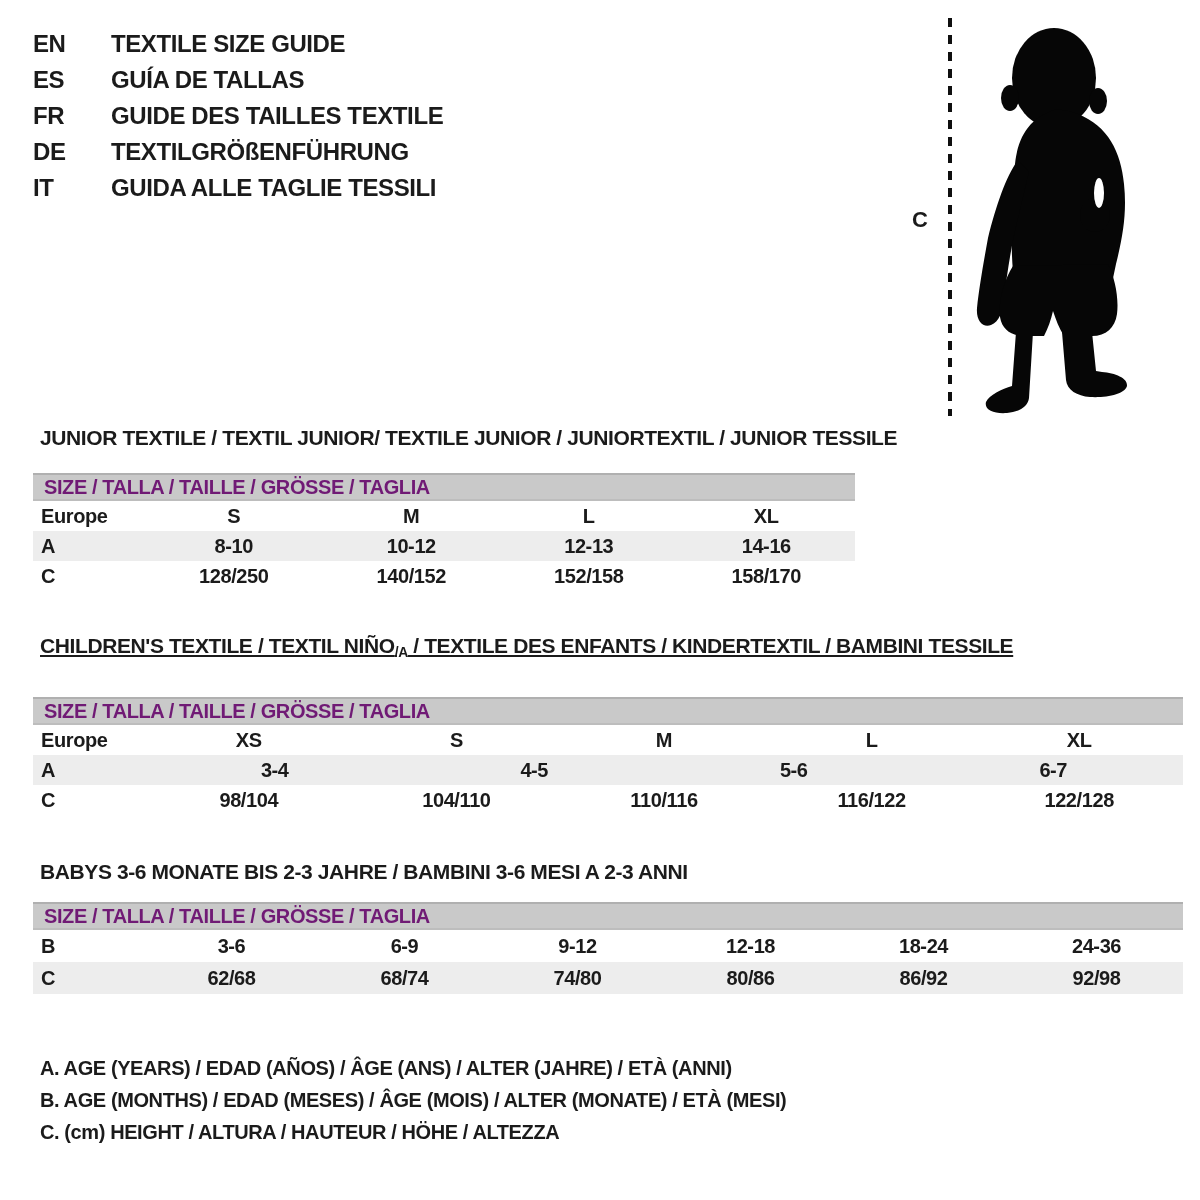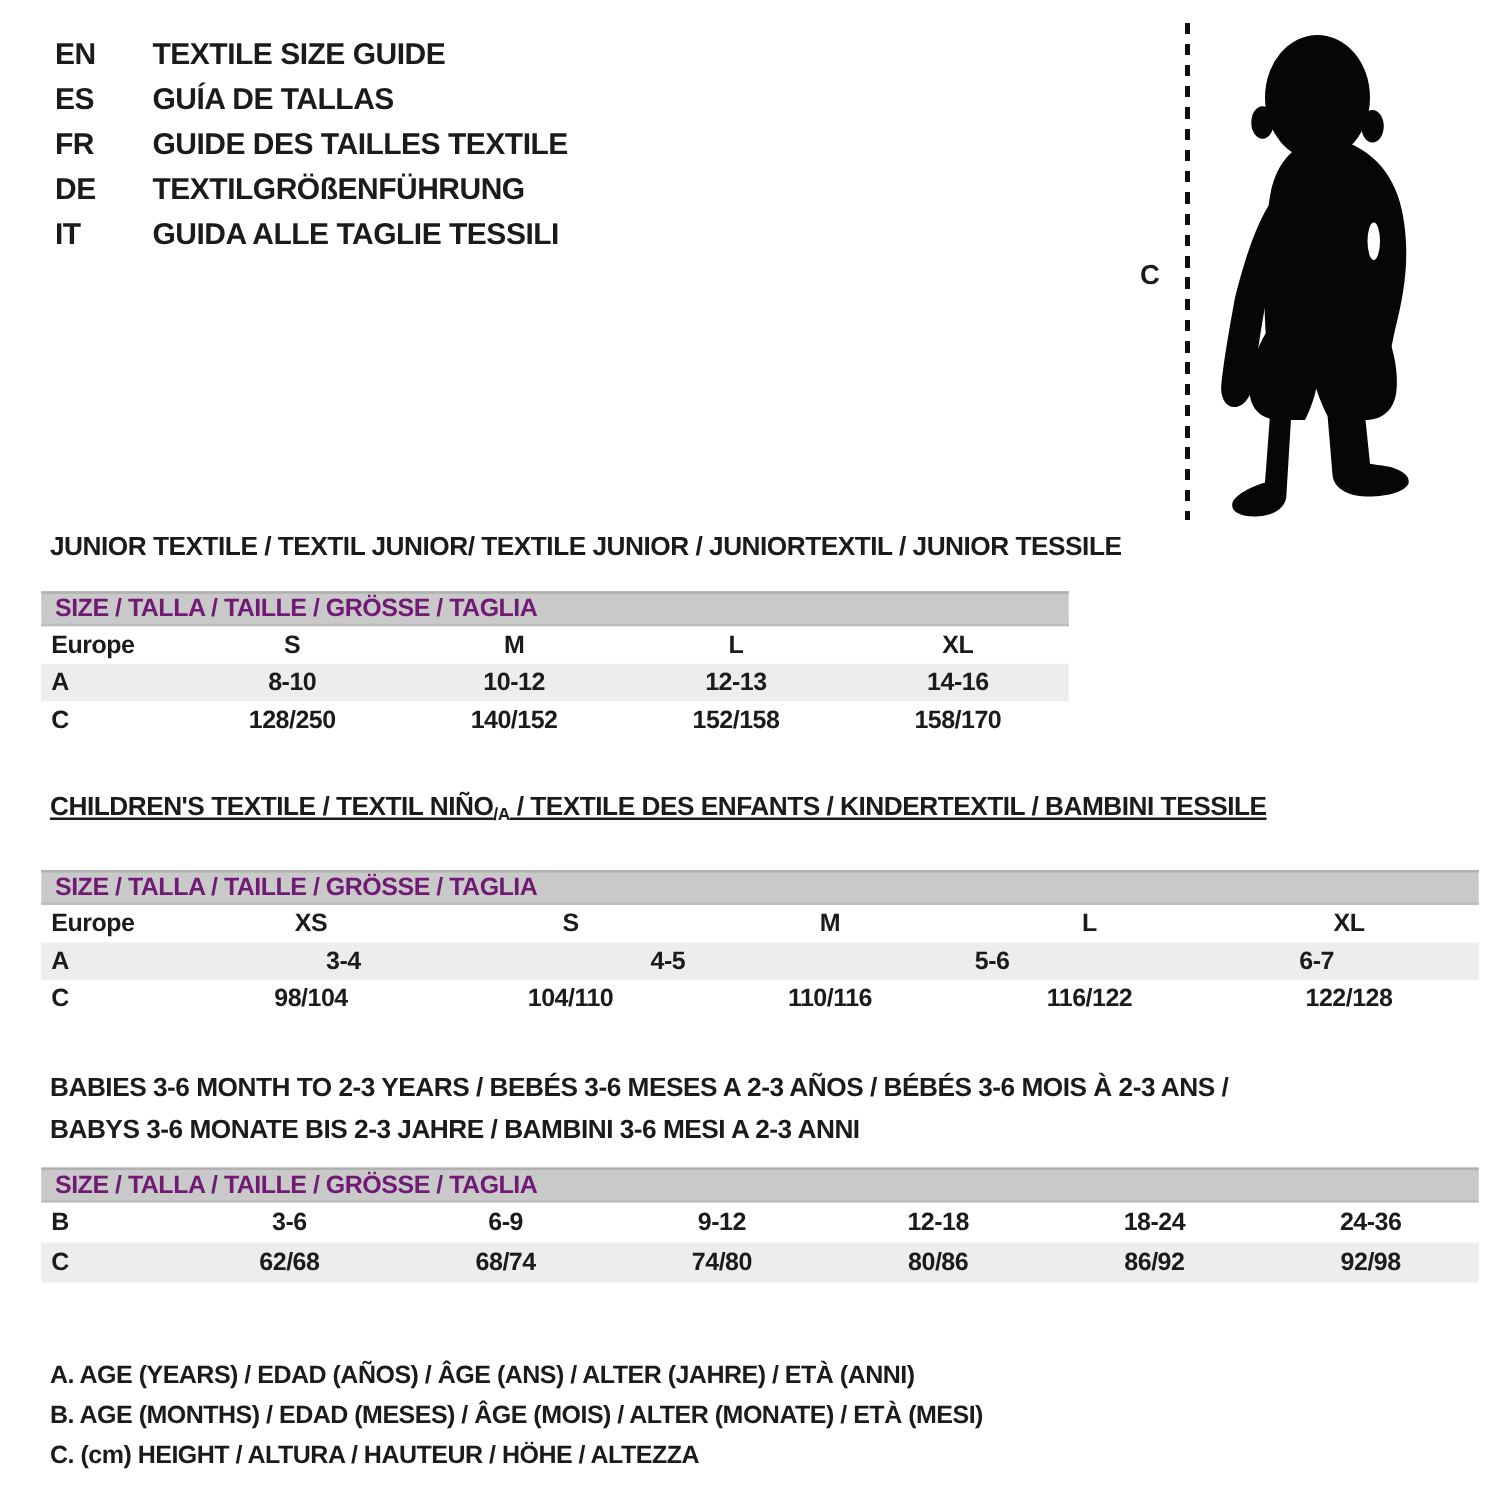--- a/index.html
+++ b/index.html
@@ -8,21 +8,21 @@
     font-family:"Liberation Sans","DejaVu Sans",sans-serif;
     color:var(--text,#1b1b1b);
     font-weight:bold;
     letter-spacing:-0.4px;
     position:relative;
     overflow:hidden;
   }
 
   
   .top { position:relative; height:418px; }
-  .lang-list { position:absolute; left:44px; top:26px; }
+  .lang-list { position:absolute; left:33px; top:26px; }
   .lang-row { display:flex; line-height:36px; font-size:24px; }
   .lang-code { width:78px; }
 
   .figure-line {
     position:absolute; left:948px; top:18px; width:4px; height:398px;
     background:repeating-linear-gradient(to bottom,#0f0f0f 0 9px,transparent 9px 17px);
   }
   .figure-c { position:absolute; left:912px; top:207px; font-size:22px; }
   .figure-svg { position:absolute; left:958px; top:14px; }
 
@@ -165,21 +165,20 @@
         <div class="tcell">104/110</div>
         <div class="tcell">110/116</div>
         <div class="tcell">116/122</div>
         <div class="tcell">122/128</div>
       </div>
     </div>
 </div>
 
 <div>
   <div id="babies-title" class="sec-title">
-    <div>BABIES 3-6 MONTH TO 2-3 YEARS / BEBÉS 3-6 MESES A 2-3 AÑOS / BÉBÉS 3-6 MOIS À 2-3 ANS /</div>
     <div>BABYS 3-6 MONATE BIS 2-3 JAHRE / BAMBINI 3-6 MESI A 2-3 ANNI</div>
   </div>
   <div class="table table-wide table-babies">
       <div class="size-bar">SIZE / TALLA / TAILLE / GRÖSSE / TAGLIA</div>
       <div class="trow">
         <div class="tlabel">B</div>
         <div class="tcell">3-6</div>
         <div class="tcell">6-9</div>
         <div class="tcell">9-12</div>
         <div class="tcell">12-18</div>

